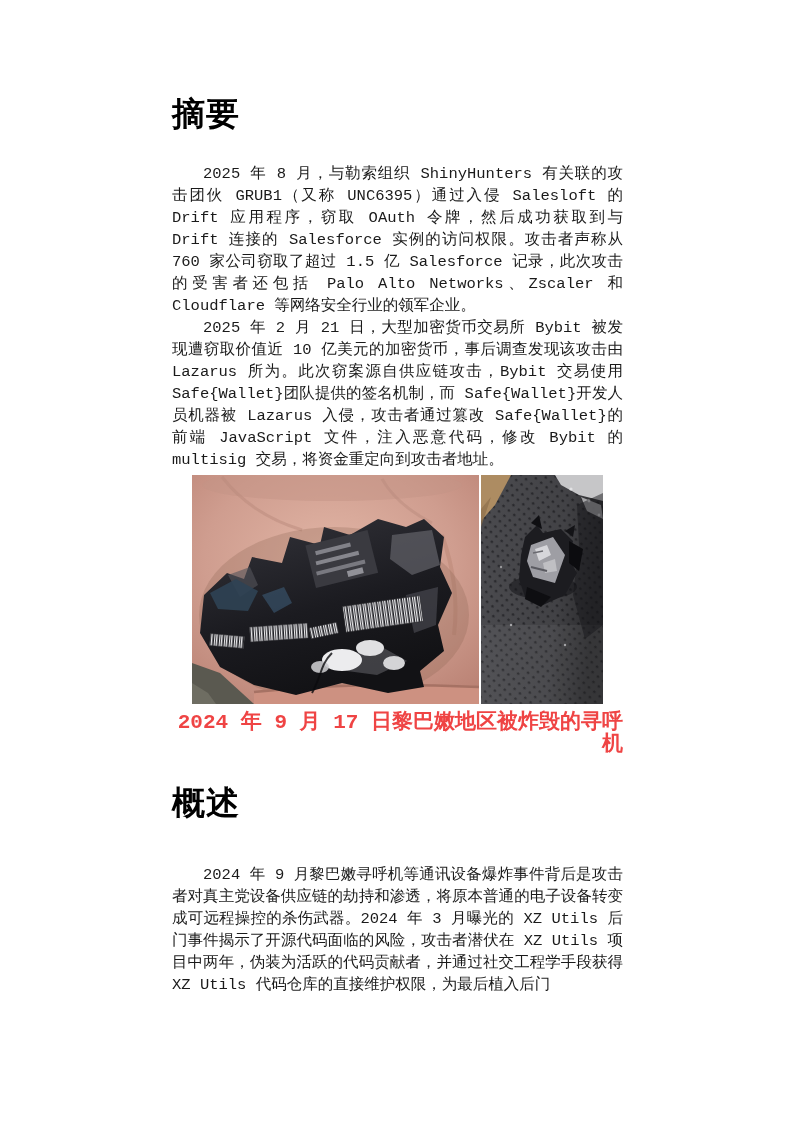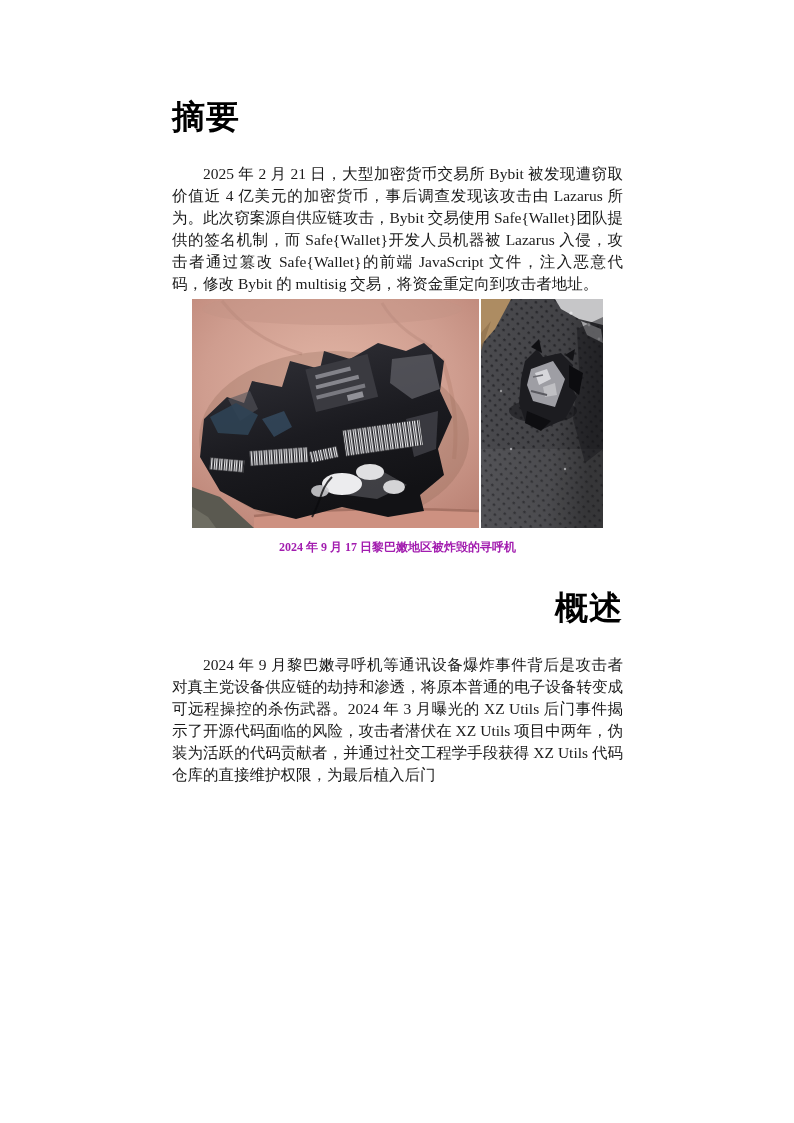--- a/index.html
+++ b/index.html
@@ -5,66 +5,67 @@
   html, body { margin: 0; padding: 0; background: #ffffff; }
   .page {
     position: relative;
     width: 630px;
     height: 1123px;
     margin: 0 auto;
     background: #ffffff;
     overflow: hidden;
     box-sizing: border-box;
     padding: 97px 89px 0 90px;
-    font-family: Liberation Serif, serif;
+    font-family: Liberation Mono, monospace;
     color: #1a1a1a;
   }
   h1.doc-heading {
     font-size: 33px;
     line-height: 40px;
     font-weight: 700;
     color: #000000;
     margin: 0 0 26px 0;
     letter-spacing: 1px;
   }
-  h1.doc-heading.second { margin-top: 30px; margin-bottom: 26px; text-align: right; }
+  h1.doc-heading.second { margin-top: 30px; margin-bottom: 38px; }
   p.para {
     font-size: 15.5px;
     line-height: 22px;
     margin: 0;
     text-indent: 2em;
     text-align: justify;
     text-justify: inter-ideograph;
     word-break: break-word;
   }
   figure.photo-figure {
     margin: 4px auto 0 auto;
     width: 411px;
     padding: 0;
     display: block;
   }
   figure.photo-figure svg { display: block; }
   p.caption {
-    font-size: 12px;
+    font-size: 21px;
     line-height: 22px;
     font-weight: 700;
-    color: #a21caf;
-    text-align: center;
+    color: #ef4444;
+    text-align: right;
     margin: 8px 0 0 0;
     text-indent: 0;
   }
 </style>
 </head>
 <body>
 
 <div class="page">
 
   <h1 class="doc-heading">摘要</h1>
 
-  <p class="para">2025 年 2 月 21 日，大型加密货币交易所 Bybit 被发现遭窃取价值近 4 亿美元的加密货币，事后调查发现该攻击由 Lazarus 所为。此次窃案源自供应链攻击，Bybit 交易使用 Safe{Wallet}团队提供的签名机制，而 Safe{Wallet}开发人员机器被 Lazarus 入侵，攻击者通过篡改 Safe{Wallet}的前端 JavaScript 文件，注入恶意代码，修改 Bybit 的 multisig 交易，将资金重定向到攻击者地址。</p>
+  <p class="para">2025 年 8 月，与勒索组织 ShinyHunters 有关联的攻击团伙 GRUB1（又称 UNC6395）通过入侵 Salesloft 的 Drift 应用程序，窃取 OAuth 令牌，然后成功获取到与 Drift 连接的 Salesforce 实例的访问权限。攻击者声称从 760 家公司窃取了超过 1.5 亿 Salesforce 记录，此次攻击的受害者还包括 Palo Alto Networks、Zscaler 和 Cloudflare 等网络安全行业的领军企业。</p>
+  <p class="para">2025 年 2 月 21 日，大型加密货币交易所 Bybit 被发现遭窃取价值近 10 亿美元的加密货币，事后调查发现该攻击由 Lazarus 所为。此次窃案源自供应链攻击，Bybit 交易使用 Safe{Wallet}团队提供的签名机制，而 Safe{Wallet}开发人员机器被 Lazarus 入侵，攻击者通过篡改 Safe{Wallet}的前端 JavaScript 文件，注入恶意代码，修改 Bybit 的 multisig 交易，将资金重定向到攻击者地址。</p>
 
   <figure class="photo-figure">
     <svg width="411" height="229" viewBox="0 0 411 229" xmlns="http://www.w3.org/2000/svg" role="img">
       <defs>
         <radialGradient id="skin" cx="48%" cy="38%" r="80%">
           <stop offset="0%" stop-color="#e2b6a6"></stop>
           <stop offset="55%" stop-color="#cf9d8f"></stop>
           <stop offset="100%" stop-color="#b77e70"></stop>
         </radialGradient>
         <linearGradient id="char" x1="0" y1="0" x2="0.4" y2="1">

